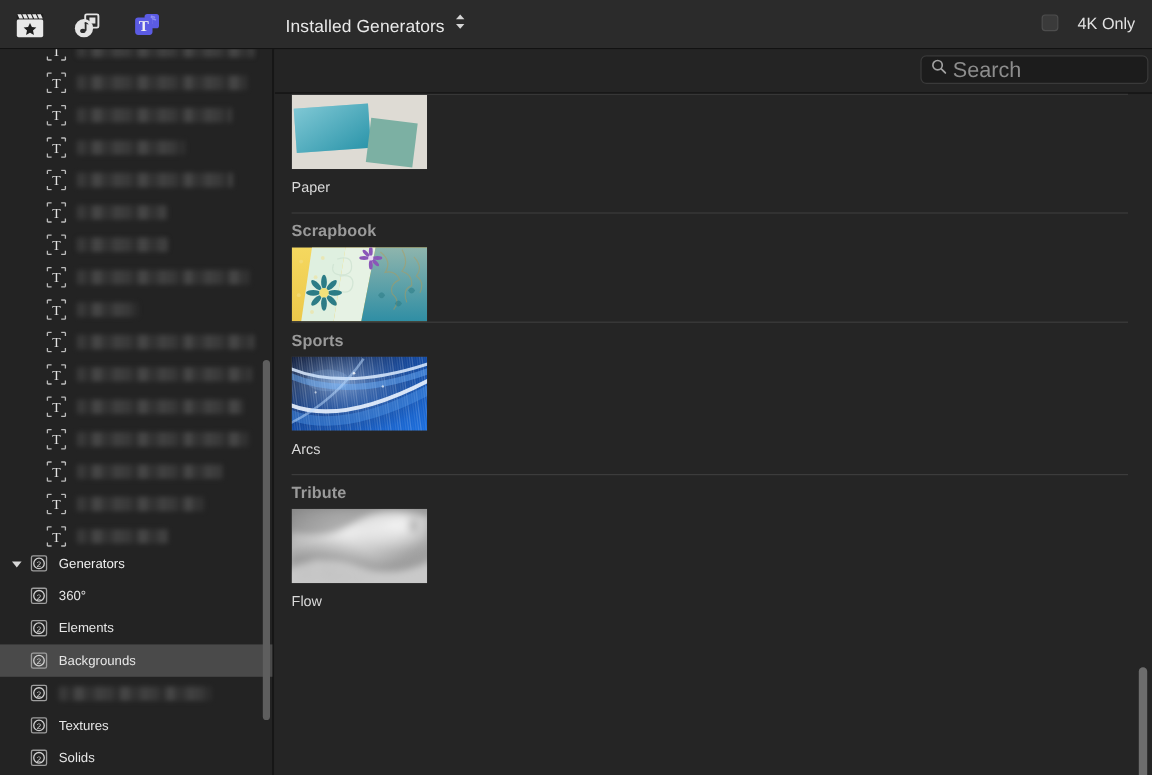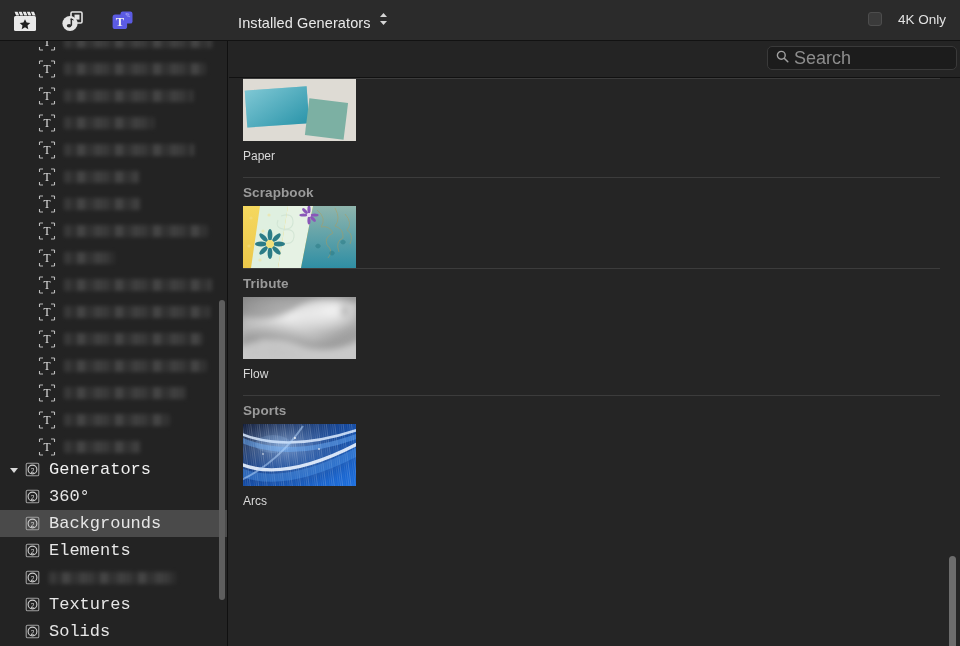--- a/index.html
+++ b/index.html
@@ -108,25 +108,24 @@
   }
   .side-icon {
     width: 20px; height: 20px;
     margin-right: 7px;
     flex: none;
     display: flex;
     align-items: center;
     justify-content: center;
   }
   .side-label {
-    font-size: 17px;
+    font-size: 11px;
     color: #e6e6e6;
     white-space: nowrap;
     overflow: hidden;
-    font-family: Liberation Mono, monospace;
   }
   .side-label.bold { color: #f0f0f0; }
 
   
   .redact {
     height: 12px;
     border-radius: 1px;
     background:
       repeating-linear-gradient(90deg,
         #3b3b3b 0px, #3b3b3b 7px,
@@ -574,39 +573,39 @@
         <div class="side-row" style="padding-left: 22px;">
           <span class="side-icon">
             <svg width="17" height="17" viewBox="0 0 17 17">
               <rect x="2.2" y="2.2" width="12.6" height="12.6" rx="1.4" fill="none" stroke="#9e9e9e" stroke-width="1.1"></rect>
               <circle cx="8.5" cy="8.5" r="4.4" fill="none" stroke="#cfcfcf" stroke-width="1.1"></circle>
               <text x="8.5" y="11.6" font-family="'Liberation Sans', sans-serif" font-size="6.6" fill="#dcdcdc" text-anchor="middle">2</text>
             </svg>
           </span>
           <span class="side-label">360°</span>
         </div>
+        <div class="side-row" style="padding-left: 22px;">
+          <span class="side-icon">
+            <svg width="17" height="17" viewBox="0 0 17 17">
+              <rect x="2.2" y="2.2" width="12.6" height="12.6" rx="1.4" fill="none" stroke="#9e9e9e" stroke-width="1.1"></rect>
+              <circle cx="8.5" cy="8.5" r="4.4" fill="none" stroke="#cfcfcf" stroke-width="1.1"></circle>
+              <text x="8.5" y="11.6" font-family="'Liberation Sans', sans-serif" font-size="6.6" fill="#dcdcdc" text-anchor="middle">2</text>
+            </svg>
+          </span>
+          <span class="side-label">Elements</span>
+        </div>
         <div class="side-row selected" style="padding-left: 22px;">
           <span class="side-icon">
             <svg width="17" height="17" viewBox="0 0 17 17">
               <rect x="2.2" y="2.2" width="12.6" height="12.6" rx="1.4" fill="none" stroke="#9e9e9e" stroke-width="1.1"></rect>
               <circle cx="8.5" cy="8.5" r="4.4" fill="none" stroke="#cfcfcf" stroke-width="1.1"></circle>
               <text x="8.5" y="11.6" font-family="'Liberation Sans', sans-serif" font-size="6.6" fill="#dcdcdc" text-anchor="middle">2</text>
             </svg>
           </span>
           <span class="side-label">Backgrounds</span>
-        </div>
-        <div class="side-row" style="padding-left: 22px;">
-          <span class="side-icon">
-            <svg width="17" height="17" viewBox="0 0 17 17">
-              <rect x="2.2" y="2.2" width="12.6" height="12.6" rx="1.4" fill="none" stroke="#9e9e9e" stroke-width="1.1"></rect>
-              <circle cx="8.5" cy="8.5" r="4.4" fill="none" stroke="#cfcfcf" stroke-width="1.1"></circle>
-              <text x="8.5" y="11.6" font-family="'Liberation Sans', sans-serif" font-size="6.6" fill="#dcdcdc" text-anchor="middle">2</text>
-            </svg>
-          </span>
-          <span class="side-label">Elements</span>
         </div>
         <div class="side-row" style="padding-left: 22px;">
           <span class="side-icon">
             <svg width="17" height="17" viewBox="0 0 17 17">
               <rect x="2.2" y="2.2" width="12.6" height="12.6" rx="1.4" fill="none" stroke="#9e9e9e" stroke-width="1.1"></rect>
               <circle cx="8.5" cy="8.5" r="4.4" fill="none" stroke="#cfcfcf" stroke-width="1.1"></circle>
               <text x="8.5" y="11.6" font-family="'Liberation Sans', sans-serif" font-size="6.6" fill="#dcdcdc" text-anchor="middle">2</text>
             </svg>
           </span>
           <span class="redact" style="display: block; width: 127px;"></span>
@@ -735,69 +734,20 @@
                   </g>
                   <g fill="#f3e08d" opacity=".5">
                     <circle cx="8" cy="12" r="1.6"></circle>
                     <circle cx="20" cy="25" r="1.6"></circle>
                     <circle cx="6" cy="40" r="1.6"></circle>
                     <circle cx="17" cy="54" r="1.6"></circle>
                     <circle cx="26" cy="9" r="1.6"></circle>
                   </g>
                 </svg>
               </div>
-            </div>
-          </div>
-          <div class="group">
-            <div class="group-rule"></div>
-            <div class="group-title">Tribute</div>
-            <div class="tile">
-              <div class="thumb">
-                <svg width="113" height="62" viewBox="0 0 113 62">
-                  <defs>
-                    <linearGradient id="flbg" x1="0" y1="0" x2="0.4" y2="1">
-                      <stop offset="0" stop-color="#8e8e8e"></stop>
-                      <stop offset=".45" stop-color="#b5b5b5"></stop>
-                      <stop offset="1" stop-color="#9a9a9a"></stop>
-                    </linearGradient>
-                    <radialGradient id="flg1" cx=".42" cy=".3" r=".55">
-                      <stop offset="0" stop-color="#f2f2f2" stop-opacity=".95"></stop>
-                      <stop offset="1" stop-color="#f2f2f2" stop-opacity="0"></stop>
-                    </radialGradient>
-                    <radialGradient id="flg2" cx=".78" cy=".22" r=".34">
-                      <stop offset="0" stop-color="#ffffff" stop-opacity=".8"></stop>
-                      <stop offset="1" stop-color="#ffffff" stop-opacity="0"></stop>
-                    </radialGradient>
-                    <radialGradient id="flg3" cx=".2" cy=".82" r=".45">
-                      <stop offset="0" stop-color="#6f6f6f" stop-opacity=".6"></stop>
-                      <stop offset="1" stop-color="#6f6f6f" stop-opacity="0"></stop>
-                    </radialGradient>
-                    <filter id="flblur">
-                      <feGaussianBlur stdDeviation="3.2"></feGaussianBlur>
-                    </filter>
-                    <clipPath id="flc">
-                      <rect width="113" height="62"></rect>
-                    </clipPath>
-                  </defs>
-                  <g clip-path="url(#flc)">
-                    <rect width="113" height="62" fill="url(#flbg)"></rect>
-                    <g filter="url(#flblur)">
-                      <rect width="113" height="62" fill="url(#flg1)"></rect>
-                      <rect width="113" height="62" fill="url(#flg2)"></rect>
-                      <rect width="113" height="62" fill="url(#flg3)"></rect>
-                      <path d="M-6 52 q30 -16 62 -4 q30 11 62 -6 l0 26 l-130 0 z" fill="#d8d8d8" opacity=".75"></path>
-                      <path d="M-6 18 q34 10 58 -6 q26 -16 64 -4 l0 -14 l-124 0 z" fill="#7b7b7b" opacity=".5"></path>
-                      <rect x="88" y="6" width="9" height="14" fill="#efefef" opacity=".55"></rect>
-                      <rect x="98" y="9" width="7" height="10" fill="#8f8f8f" opacity=".45"></rect>
-                      <rect x="16" y="42" width="10" height="16" fill="#cacaca" opacity=".5"></rect>
-                    </g>
-                  </g>
-                </svg>
-              </div>
-              <div class="tile-label">Flow</div>
             </div>
           </div>
           <div class="group">
             <div class="group-rule"></div>
             <div class="group-title">Sports</div>
             <div class="tile">
               <div class="thumb">
                 <svg width="113" height="62" viewBox="0 0 113 62">
                   <defs>
                     <linearGradient id="abg" x1="0" y1="0" x2="1" y2="1">
@@ -884,17 +834,66 @@
                     <ellipse cx="30" cy="20" rx="18" ry="9" fill="#9ecbff" opacity=".18"></ellipse>
                     <circle cx="52" cy="14" r="1.1" fill="#ffffff" opacity=".8"></circle>
                     <circle cx="76" cy="25" r="1" fill="#ffffff" opacity=".65"></circle>
                     <circle cx="20" cy="30" r="0.9" fill="#ffffff" opacity=".6"></circle>
                   </g>
                 </svg>
               </div>
               <div class="tile-label">Arcs</div>
             </div>
           </div>
+          <div class="group">
+            <div class="group-rule"></div>
+            <div class="group-title">Tribute</div>
+            <div class="tile">
+              <div class="thumb">
+                <svg width="113" height="62" viewBox="0 0 113 62">
+                  <defs>
+                    <linearGradient id="flbg" x1="0" y1="0" x2="0.4" y2="1">
+                      <stop offset="0" stop-color="#8e8e8e"></stop>
+                      <stop offset=".45" stop-color="#b5b5b5"></stop>
+                      <stop offset="1" stop-color="#9a9a9a"></stop>
+                    </linearGradient>
+                    <radialGradient id="flg1" cx=".42" cy=".3" r=".55">
+                      <stop offset="0" stop-color="#f2f2f2" stop-opacity=".95"></stop>
+                      <stop offset="1" stop-color="#f2f2f2" stop-opacity="0"></stop>
+                    </radialGradient>
+                    <radialGradient id="flg2" cx=".78" cy=".22" r=".34">
+                      <stop offset="0" stop-color="#ffffff" stop-opacity=".8"></stop>
+                      <stop offset="1" stop-color="#ffffff" stop-opacity="0"></stop>
+                    </radialGradient>
+                    <radialGradient id="flg3" cx=".2" cy=".82" r=".45">
+                      <stop offset="0" stop-color="#6f6f6f" stop-opacity=".6"></stop>
+                      <stop offset="1" stop-color="#6f6f6f" stop-opacity="0"></stop>
+                    </radialGradient>
+                    <filter id="flblur">
+                      <feGaussianBlur stdDeviation="3.2"></feGaussianBlur>
+                    </filter>
+                    <clipPath id="flc">
+                      <rect width="113" height="62"></rect>
+                    </clipPath>
+                  </defs>
+                  <g clip-path="url(#flc)">
+                    <rect width="113" height="62" fill="url(#flbg)"></rect>
+                    <g filter="url(#flblur)">
+                      <rect width="113" height="62" fill="url(#flg1)"></rect>
+                      <rect width="113" height="62" fill="url(#flg2)"></rect>
+                      <rect width="113" height="62" fill="url(#flg3)"></rect>
+                      <path d="M-6 52 q30 -16 62 -4 q30 11 62 -6 l0 26 l-130 0 z" fill="#d8d8d8" opacity=".75"></path>
+                      <path d="M-6 18 q34 10 58 -6 q26 -16 64 -4 l0 -14 l-124 0 z" fill="#7b7b7b" opacity=".5"></path>
+                      <rect x="88" y="6" width="9" height="14" fill="#efefef" opacity=".55"></rect>
+                      <rect x="98" y="9" width="7" height="10" fill="#8f8f8f" opacity=".45"></rect>
+                      <rect x="16" y="42" width="10" height="16" fill="#cacaca" opacity=".5"></rect>
+                    </g>
+                  </g>
+                </svg>
+              </div>
+              <div class="tile-label">Flow</div>
+            </div>
+          </div>
         </div>
       <div id="main-scrollbar"></div>
     </div>
   </div>
 </div>
 
 </body></html>

